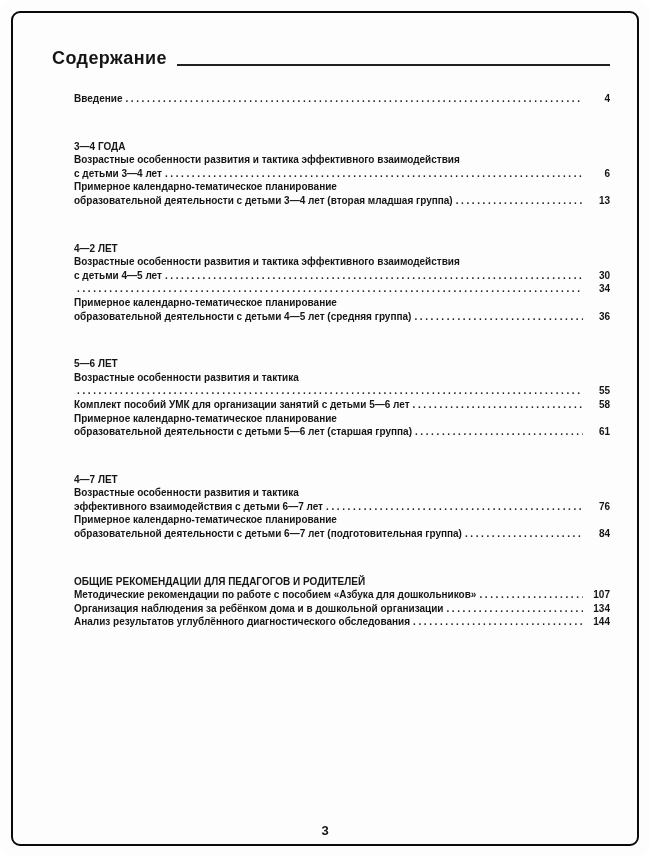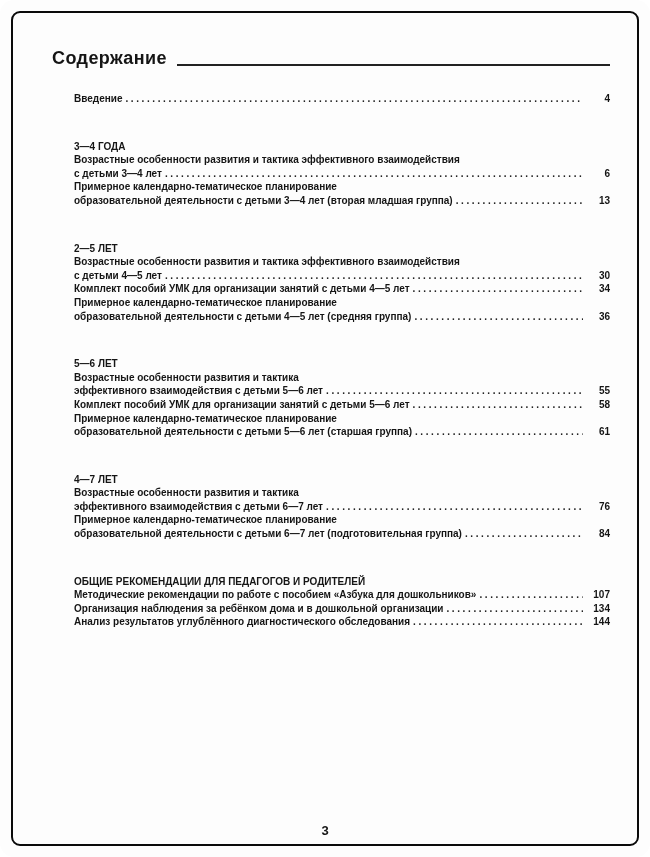--- a/index.html
+++ b/index.html
@@ -128,34 +128,33 @@
           </div>
           <div class="row">
             <span class="t">образовательной деятельности с детьми 3—4 лет (вторая младшая группа)</span>
             <span class="dots"></span>
             <span class="pg">13</span>
           </div>
         </div>
       </div>
 
       <div class="section">
-        <div class="section-heading">2—5 ЛЕТ</div>
+        <div class="section-heading">4—2 ЛЕТ</div>
         <div class="item">
           <div class="row">
             <span class="t">Возрастные особенности развития и тактика эффективного взаимодействия</span>
           </div>
           <div class="row">
             <span class="t">с детьми 4—5 лет</span>
             <span class="dots"></span>
             <span class="pg">30</span>
           </div>
         </div>
         <div class="item">
           <div class="row">
-            <span class="t">Комплект пособий УМК для организации занятий с детьми 4—5 лет</span>
             <span class="dots"></span>
             <span class="pg">34</span>
           </div>
         </div>
         <div class="item">
           <div class="row">
             <span class="t">Примерное календарно-тематическое планирование</span>
           </div>
           <div class="row">
             <span class="t">образовательной деятельности с детьми 4—5 лет (средняя группа)</span>
@@ -165,21 +164,20 @@
         </div>
       </div>
 
       <div class="section">
         <div class="section-heading">5—6 ЛЕТ</div>
         <div class="item">
           <div class="row">
             <span class="t">Возрастные особенности развития и тактика</span>
           </div>
           <div class="row">
-            <span class="t">эффективного взаимодействия с детьми 5—6 лет</span>
             <span class="dots"></span>
             <span class="pg">55</span>
           </div>
         </div>
         <div class="item">
           <div class="row">
             <span class="t">Комплект пособий УМК для организации занятий с детьми 5—6 лет</span>
             <span class="dots"></span>
             <span class="pg">58</span>
           </div>

